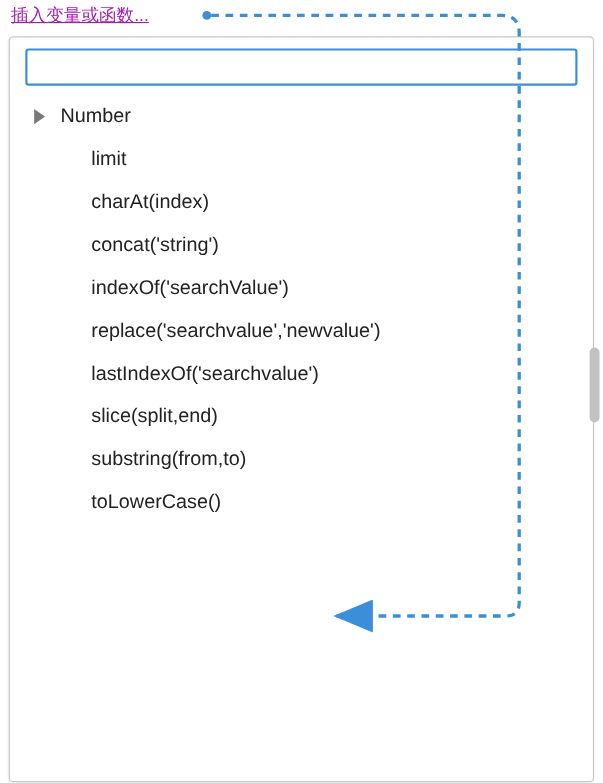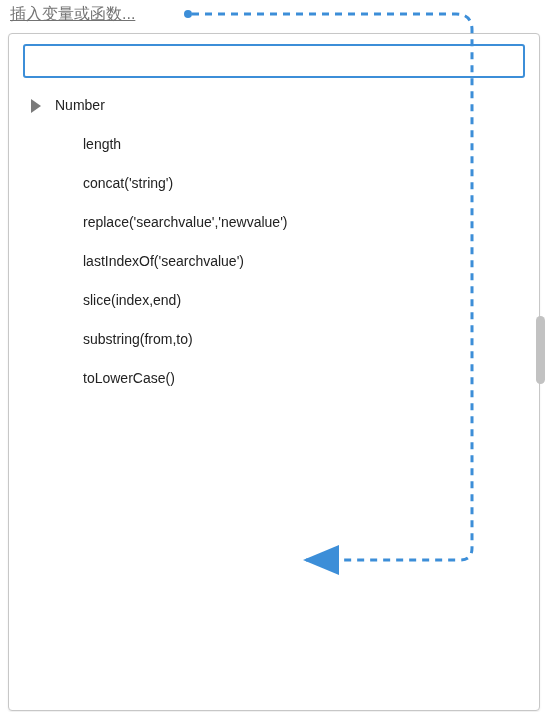--- a/index.html
+++ b/index.html
@@ -9,21 +9,21 @@
     font-family: -apple-system, "Helvetica Neue", Arial, sans-serif;
     background: #ffffff;
     position: relative;
     overflow: hidden;
   }
   .link-row {
     padding: 4px 8px 2px 10px;
     font-size: 16px;
   }
   .link-row a {
-    color: #737373;
+    color: #a21caf;
     text-decoration: underline;
   }
   .outer {
     margin: 6px 8px 6px 8px;
     border: 1px solid #c7c7c7;
     border-radius: 4px;
     height: 678px;
     position: relative;
     background: #ffffff;
     box-shadow: 0 1px 2px rgba(0,0,0,0.08);
@@ -36,21 +36,21 @@
     height: 34px;
     border: 2px solid #3c8ed8;
     border-radius: 3px;
     padding: 4px 8px;
     font-size: 16px;
     outline: none;
     background: #fff;
   }
   .tree {
     padding: 0 14px 0 14px;
-    font-size: 14px;
+    font-size: 18px;
     color: #222;
     height: 610px;
     overflow: hidden;
   }
   .tree-row {
     display: flex;
     align-items: center;
     height: 39px;
     line-height: 39px;
     user-select: none;
@@ -124,33 +124,39 @@
 
   <div class="tree">
 
     <div class="tree-row lvl0">
       <span class="disclosure tri-right"></span>
       <span>Number</span>
     </div>
 
 
     <div class="tree-row lvl1">
-      <span>length</span>
+      <span>limit</span>
+    </div>
+    <div class="tree-row lvl1">
+      <span>charAt(index)</span>
     </div>
     <div class="tree-row lvl1">
       <span>concat('string')</span>
+    </div>
+    <div class="tree-row lvl1">
+      <span>indexOf('searchValue')</span>
     </div>
     <div class="tree-row lvl1">
       <span>replace('searchvalue','newvalue')</span>
     </div>
     <div class="tree-row lvl1">
       <span>lastIndexOf('searchvalue')</span>
     </div>
     <div class="tree-row lvl1">
-      <span>slice(index,end)</span>
+      <span>slice(split,end)</span>
     </div>
     <div class="tree-row lvl1">
       <span>substring(from,to)</span>
     </div>
     <div class="tree-row lvl1">
       <span>toLowerCase()</span>
     </div>
 
   </div>
 

